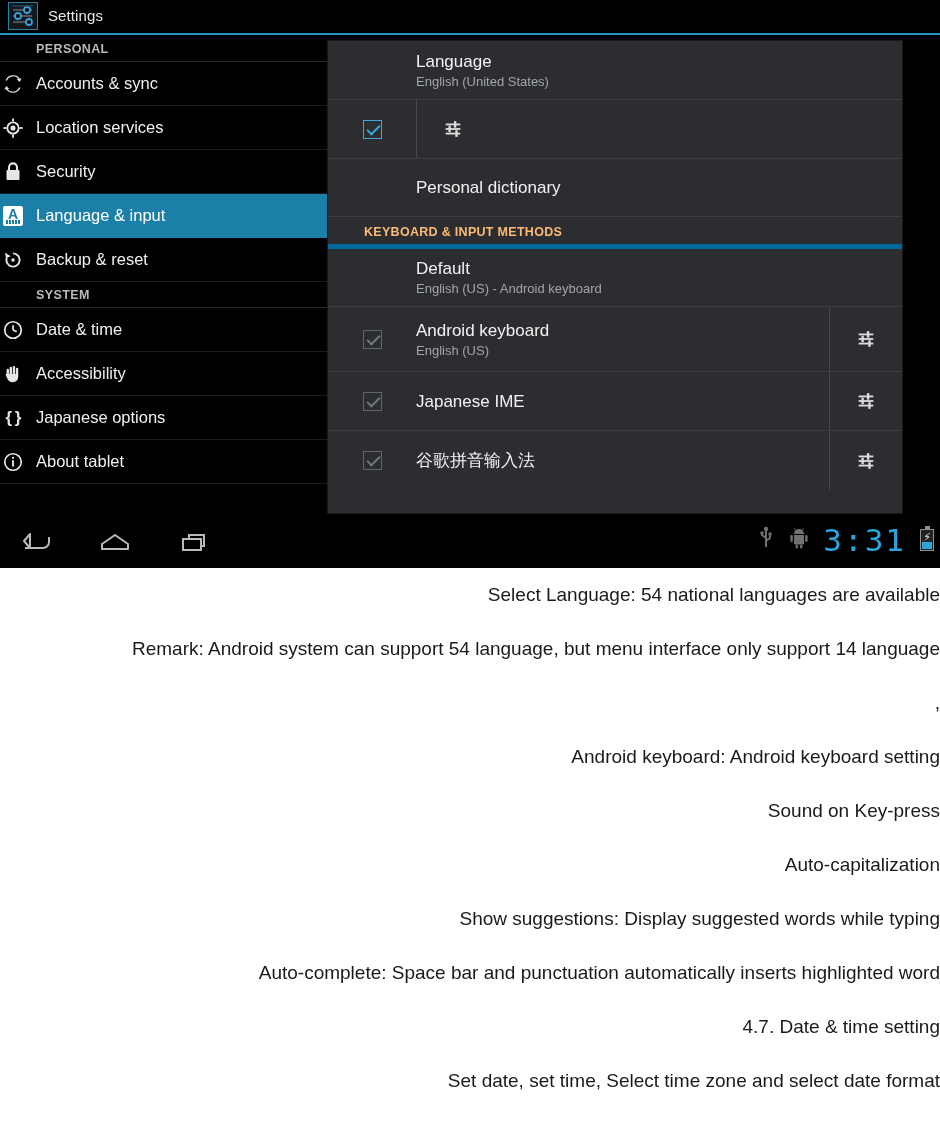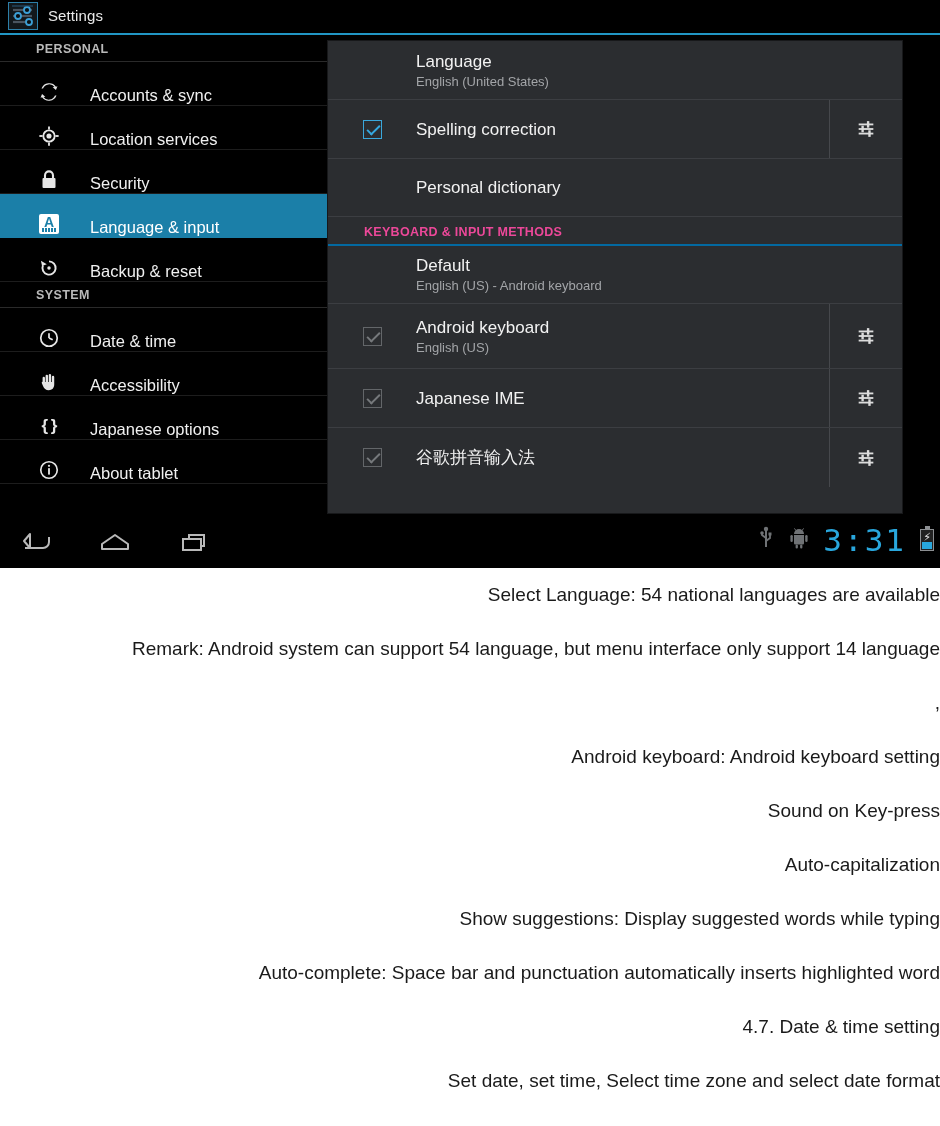--- a/index.html
+++ b/index.html
@@ -52,25 +52,23 @@
     font-size:12.5px;font-weight:bold;
     letter-spacing:.4px;
     padding:6px 0 5px 36px;
     border-bottom:1px solid #2a2a2a;
     margin:0 0 0 0;
   }
   .sb-group.first{}
   .sb-item{
     position:relative;
     height:44px;
-    display:flex;align-items:flex-end;
-    padding-left:36px;
+    display:flex;align-items:center;
     border-bottom:1px solid #1d1d1d;
     box-sizing:border-box;
-    gap:18px;
   }
   .sb-item.selected{
     background:#1b7fa8;
     border-bottom:1px solid #1b7fa8;
   }
   .sb-ico{
     width:26px;height:26px;
     display:flex;align-items:center;justify-content:center;
     margin-right:10px;
     color:#e6e6e6;
@@ -130,24 +128,24 @@
     border-left:1px solid #46484c;
   }
   .prow .gear-col.nodiv{border-left:none;}
   .p-title{
     font-size:17px;color:#f2f2f2;line-height:21px;
   }
   .p-sub{
     font-size:13px;color:#a3a5a8;line-height:17px;margin-top:1px;
   }
   .p-section{
-    font-size:12.5px;font-weight:bold;color:#ec4899;
+    font-size:12.5px;font-weight:bold;color:#fdba74;
     letter-spacing:.3px;
     padding:8px 0 5px 36px;
-    border-bottom:2px solid #0369a1;
+    border-bottom:5px solid #0369a1;
   }
 
   
   .cbox{
     width:19px;height:19px;box-sizing:border-box;
     border:1.5px solid #7d8186;
     background:transparent;
     position:relative;
   }
   .cbox.on{border-color:#3aa8dc;}
@@ -334,23 +332,20 @@
         <div class="txt-col">
           <div class="p-title">Language</div>
           <div class="p-sub">English (United States)</div>
         </div>
         <div class="gear-col nodiv"></div>
       </div>
 
       <div class="prow" style="height:59px">
         <div class="chk-col">
           <span class="cbox on"></span>
-        </div>
-        <div class="txt-col">
-          <div class="p-title">Spelling correction</div>
         </div>
         <div class="gear-col">
           <svg width="22" height="22" viewBox="0 0 24 24" aria-hidden="true">
             <line x1="4" y1="7" x2="20" y2="7" stroke="#dcdcdc" stroke-width="2"></line>
             <line x1="4" y1="12" x2="20" y2="12" stroke="#dcdcdc" stroke-width="2"></line>
             <line x1="4" y1="17" x2="20" y2="17" stroke="#dcdcdc" stroke-width="2"></line>
             <rect x="13" y="3.4" width="2.6" height="7.2" fill="#dcdcdc"></rect>
             <rect x="7" y="8.4" width="2.6" height="7.2" fill="#dcdcdc"></rect>
             <rect x="14.5" y="13.4" width="2.6" height="7.2" fill="#dcdcdc"></rect>
           </svg>

